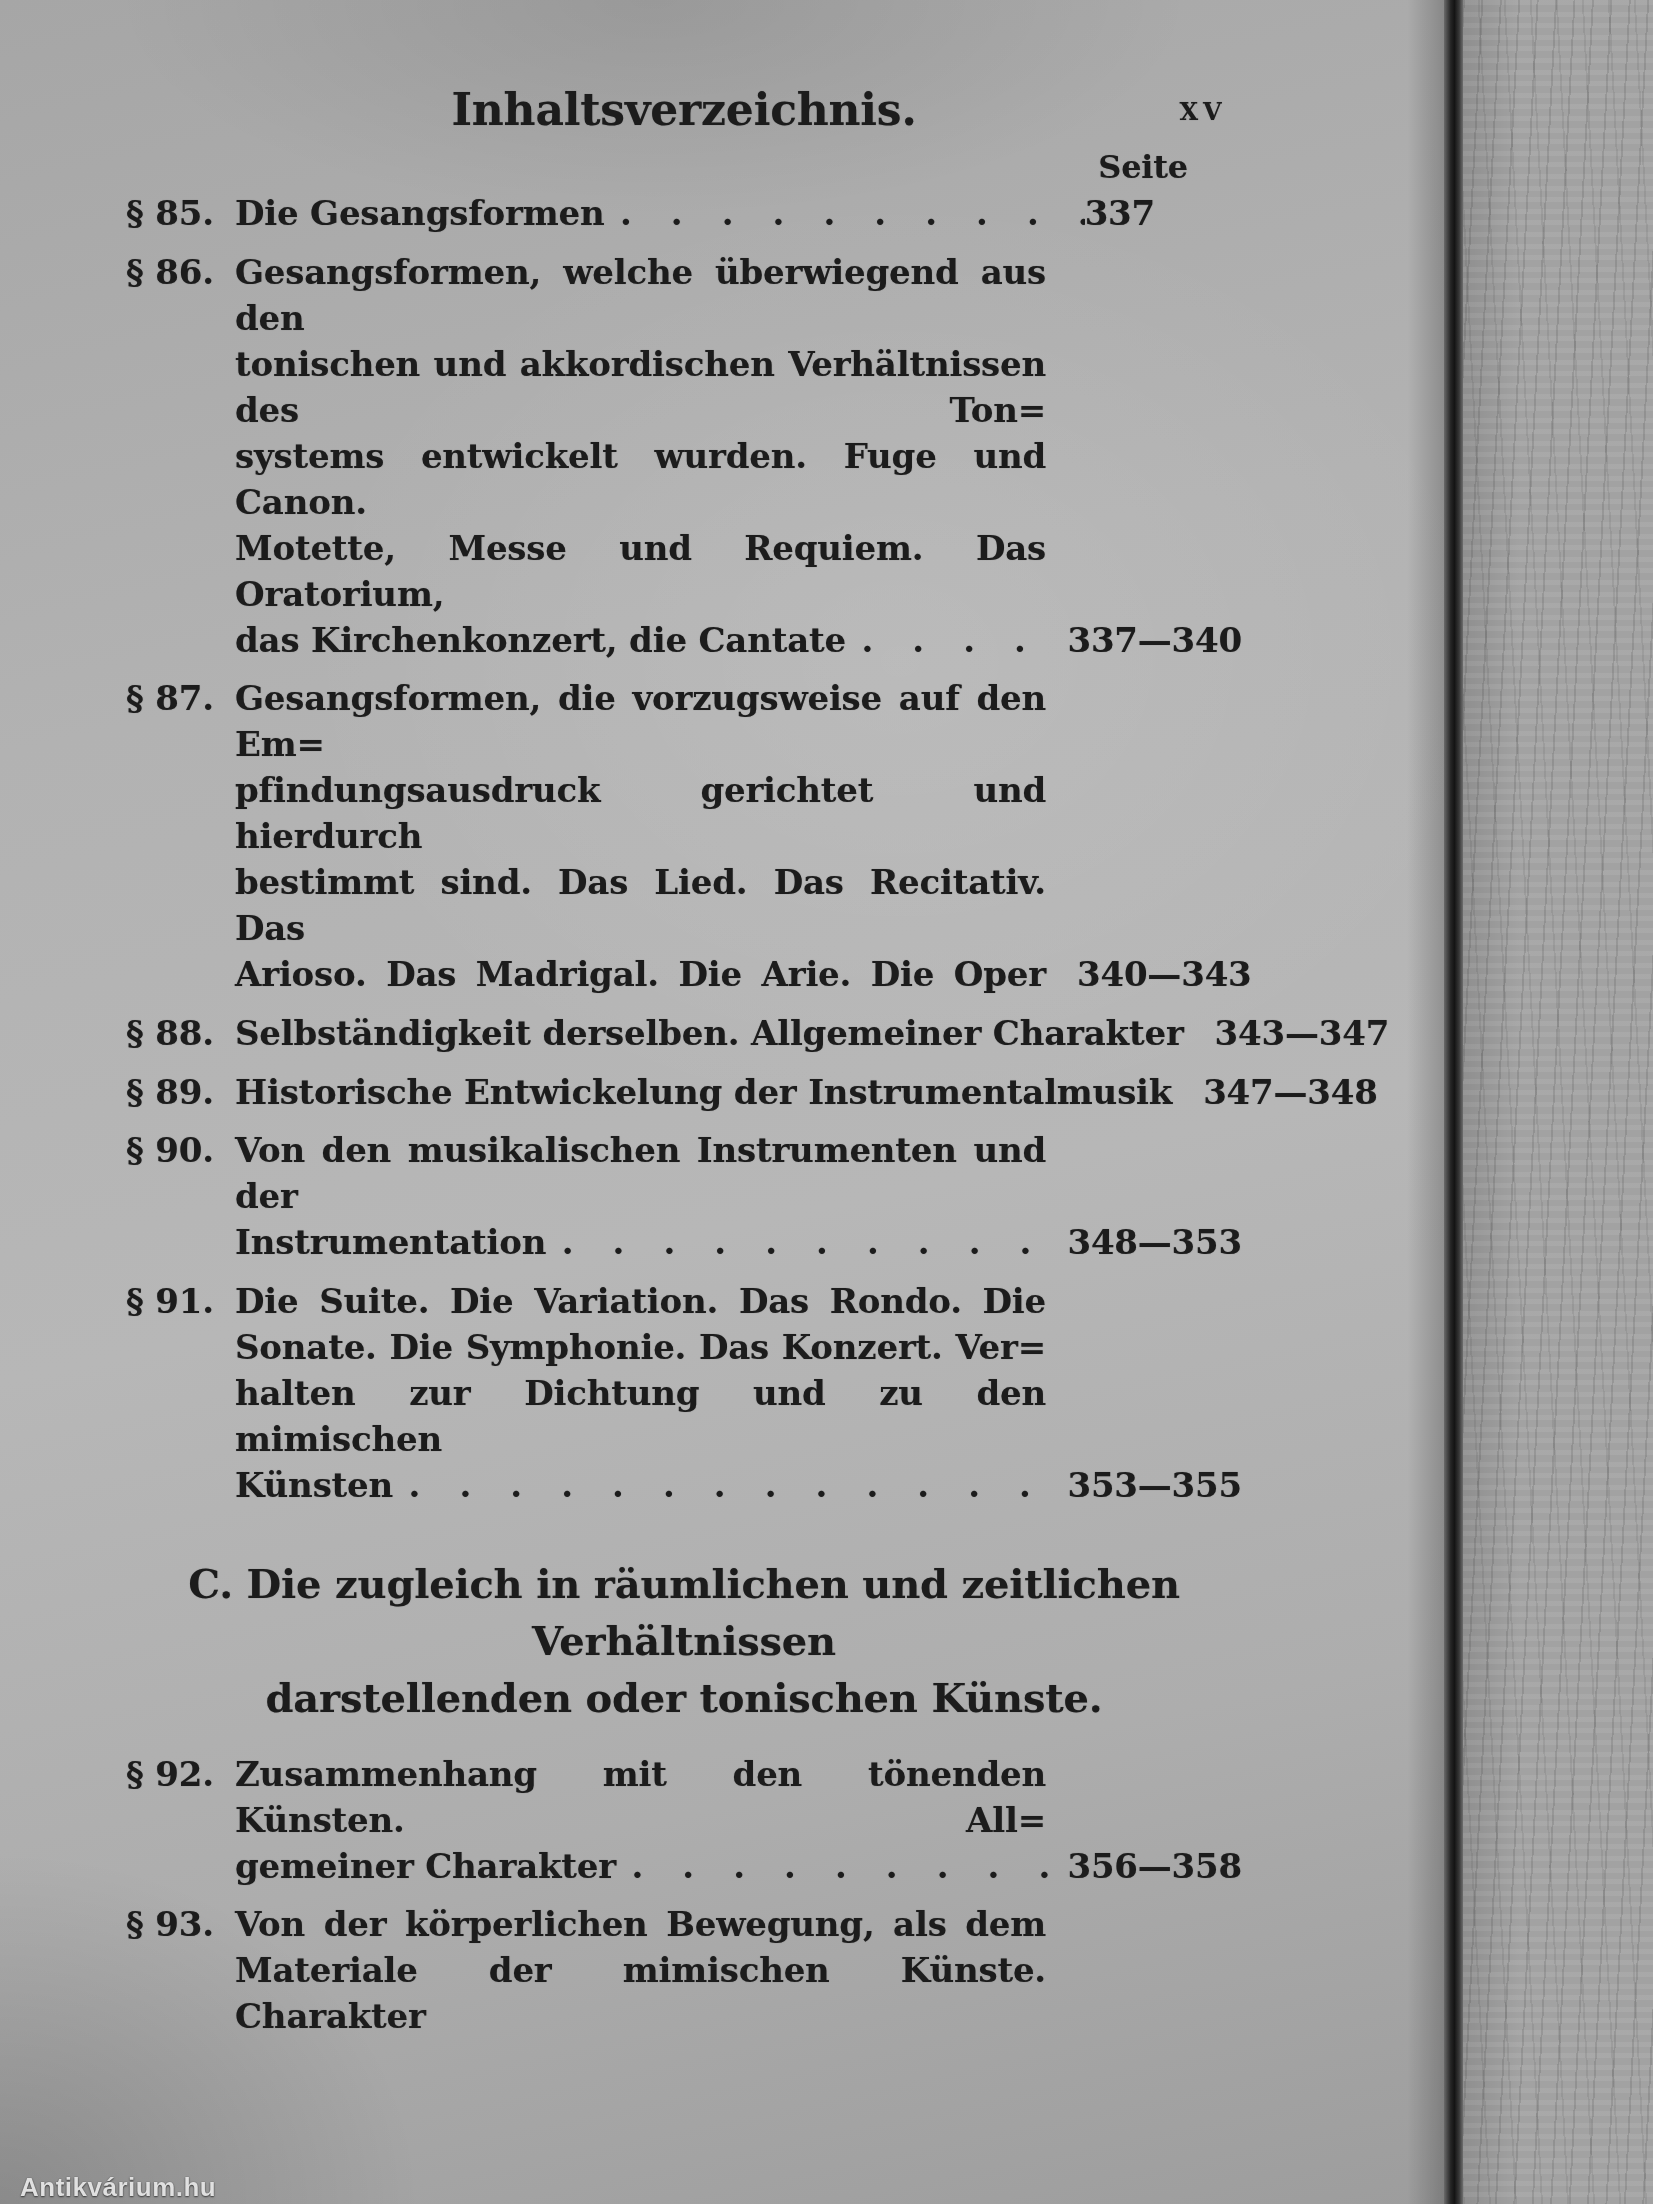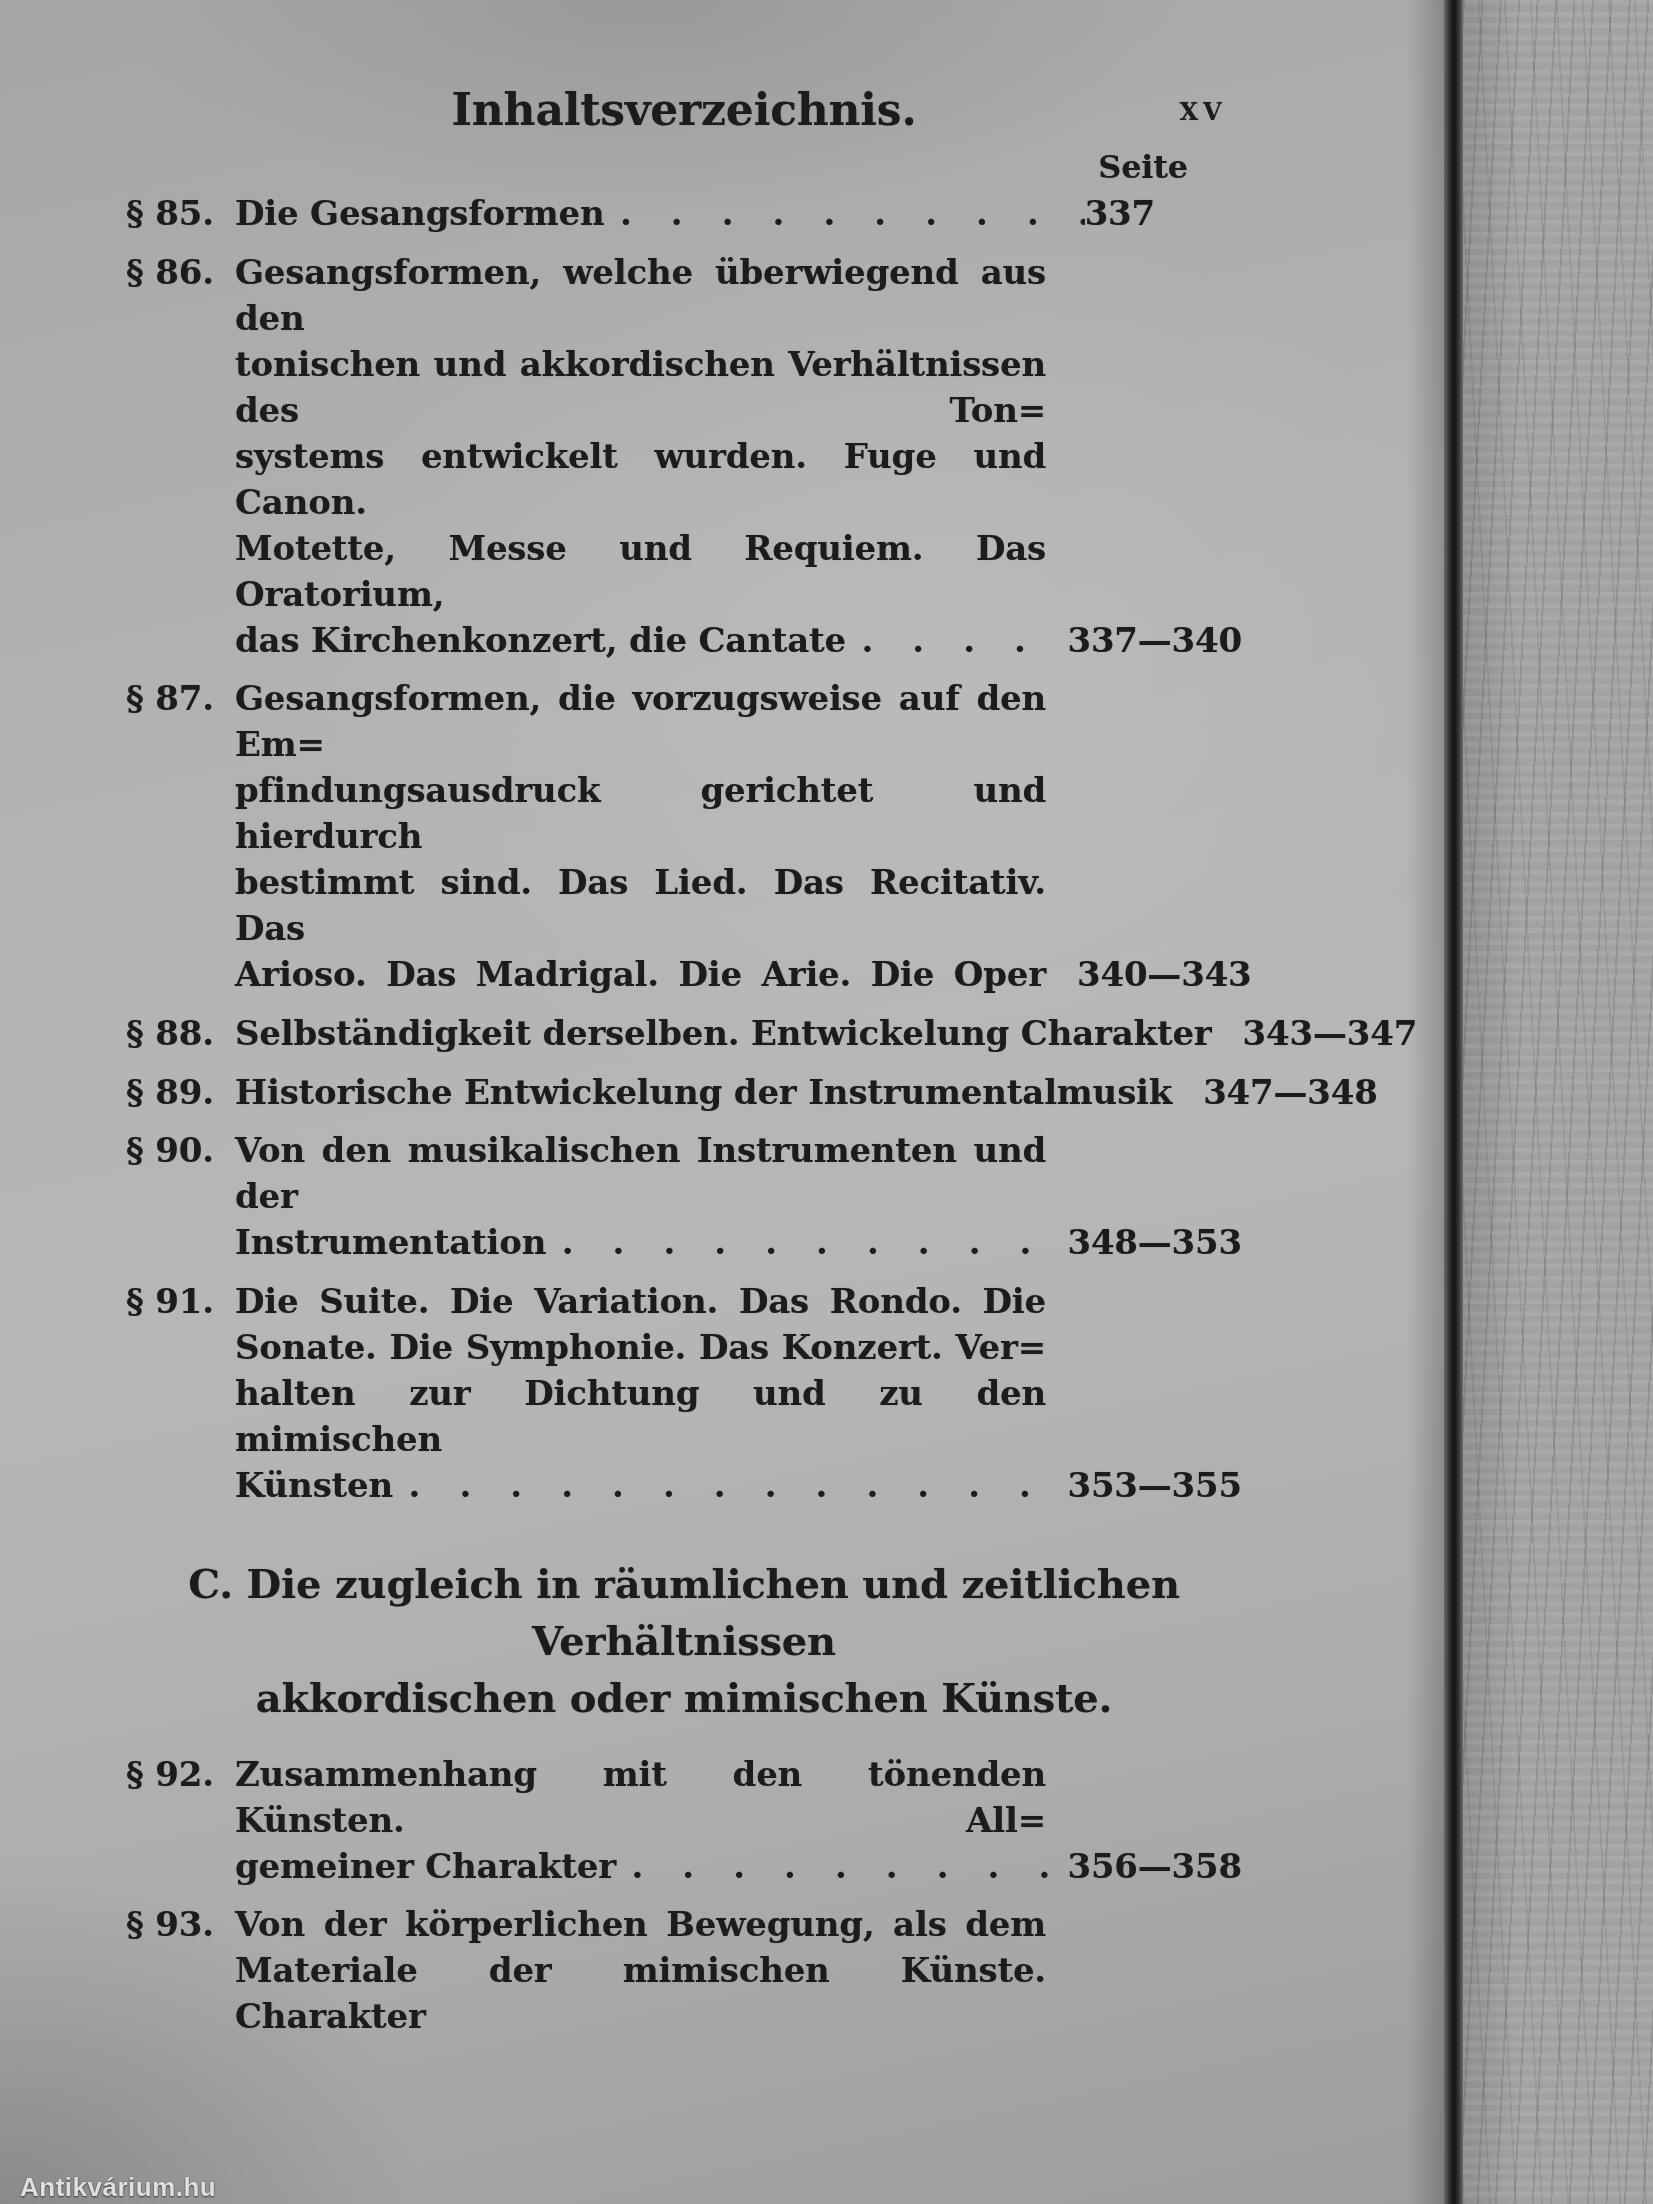--- a/index.html
+++ b/index.html
@@ -102,21 +102,21 @@
                 <span class="t jt">Arioso.  Das Madrigal.  Die Arie.  Die Oper</span>
                 <span class="dots"></span>
                 <span class="pg">340—343</span>
               </div>
             </div>
           </div>
           <div class="entry">
             <div class="sign">§ 88.</div>
             <div class="body">
               <div class="ln flex">
-                <span class="t">Selbständigkeit derselben.  Entwickelung Charakter</span>
+                <span class="t">Selbständigkeit derselben.  Allgemeiner Charakter</span>
                 <span class="dots"></span>
                 <span class="pg">343—347</span>
               </div>
             </div>
           </div>
           <div class="entry">
             <div class="sign">§ 89.</div>
             <div class="body">
               <div class="ln flex">
                 <span class="t">Historische Entwickelung der Instrumentalmusik</span>
@@ -144,21 +144,21 @@
               <div class="ln j">halten zur Dichtung und zu den mimischen</div>
               <div class="ln flex">
                 <span class="t">Künsten</span>
                 <span class="dots">. . . . . . . . . . . . . . . . . . . . . .</span>
                 <span class="pg">353—355</span>
               </div>
             </div>
           </div>
           <div class="sectionheading">
             <div class="hline">C. Die zugleich in räumlichen und zeitlichen Verhältnissen</div>
-            <div class="hline">akkordischen oder mimischen Künste.</div>
+            <div class="hline">darstellenden oder tonischen Künste.</div>
           </div>
           <div class="entry">
             <div class="sign">§ 92.</div>
             <div class="body">
               <div class="ln j">Zusammenhang mit den tönenden Künsten.  All=</div>
               <div class="ln flex">
                 <span class="t">gemeiner Charakter</span>
                 <span class="dots">. . . . . . . . . . . . . . . . . . .</span>
                 <span class="pg">356—358</span>
               </div>

